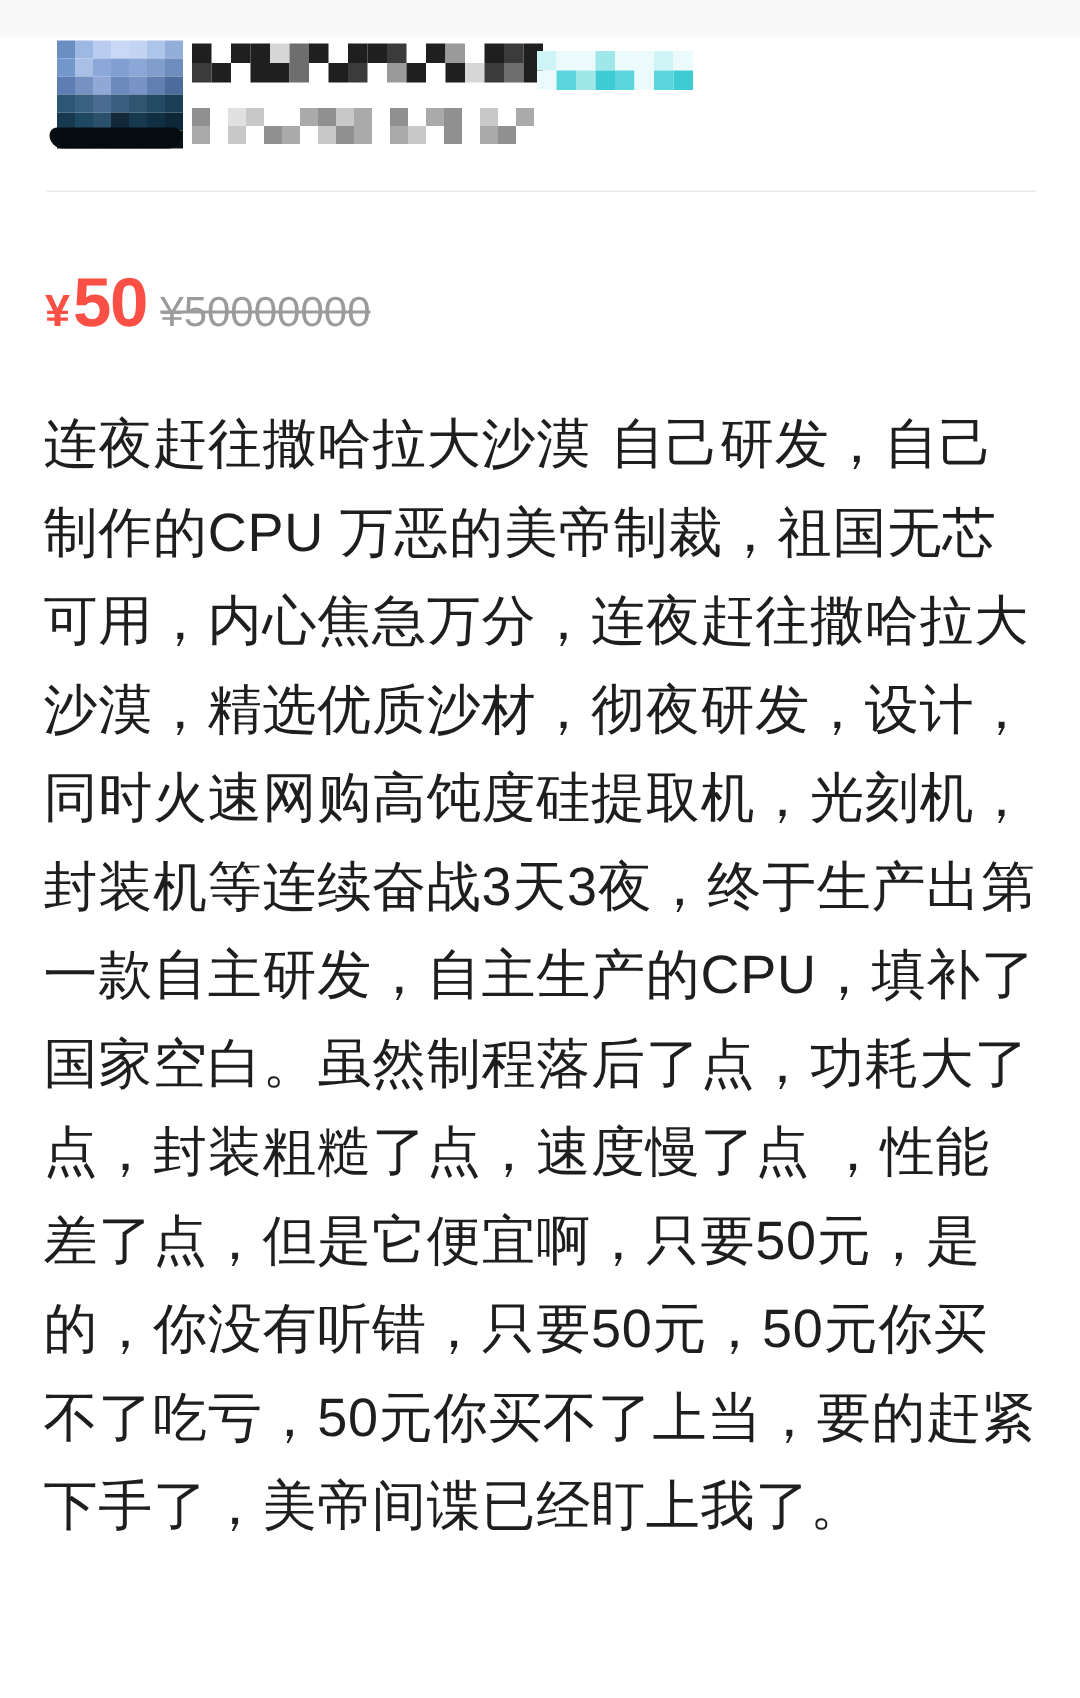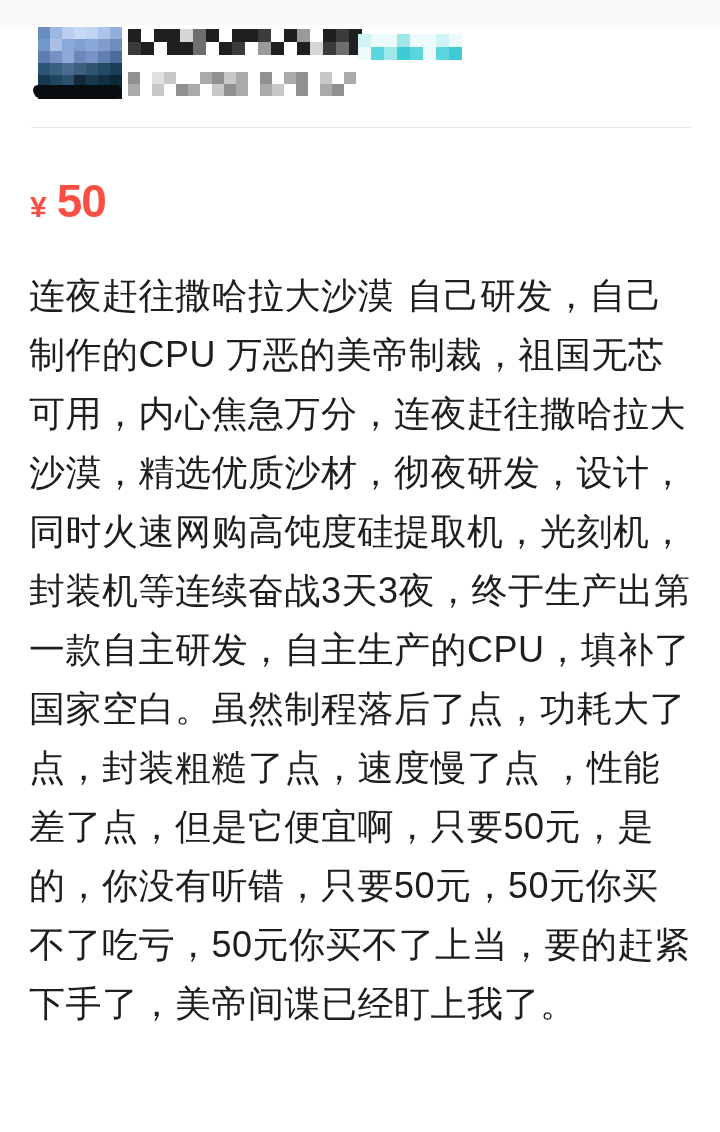--- a/index.html
+++ b/index.html
@@ -11,21 +11,21 @@
   .px-grid{position:absolute;}
   .px-grid span{display:block;}
   .avatar-img{left:38px;top:27px;}
   .avatar-cap{position:absolute;left:33px;top:85px;width:88px;height:14px;border-radius:5px 5px 9px 9px;}
   .name-grid{left:128px;top:29px;}
   .badge-grid{left:358px;top:34px;}
   .sub-grid{left:128px;top:72px;}
   .divider{position:absolute;left:31px;top:127px;width:660px;height:1px;}
   .price-row{position:absolute;left:30px;top:174px;display:flex;align-items:baseline;}
   .price-cur{font-size:30px;font-weight:700;}
-  .price-amt{font-size:46px;font-weight:700;letter-spacing:-1px;margin-left:10px;}
+  .price-amt{font-size:46px;font-weight:700;letter-spacing:-1px;margin-left:2px;}
   .price-orig{font-size:28px;font-weight:400;text-decoration:line-through;margin-left:9px;}
   .desc{
     position:absolute;left:29px;top:266px;width:664px;
     font-size:36px;line-height:59px;font-weight:400;letter-spacing:0.5px;
     text-align:left;
   }
   .desc-title{margin-right:13px;}
 </style>
 </head>
 <body>
@@ -176,19 +176,20 @@
         <span style="background: rgb(144, 144, 144);"></span>
         <span></span>
       </div>
   </div>
 
   <div class="divider" style="background: rgb(233, 233, 233);"></div>
 
   <div class="price-row">
     <span class="price-cur" style="color: rgb(250, 79, 69);">¥</span>
     <span class="price-amt" style="color: rgb(250, 79, 69);">50</span>
+    <span class="price-orig" style="color: rgb(155, 155, 155);">¥50000000</span>
   </div>
 
   <div class="desc" style="color: rgb(30, 30, 30);">
     <span class="desc-title">连夜赶往撒哈拉大沙漠</span><span>自己研发，自己制作的CPU 万恶的美帝制裁，祖国无芯可用，内心焦急万分，连夜赶往撒哈拉大沙漠，精选优质沙材，彻夜研发，设计，同时火速网购高饨度硅提取机，光刻机，封装机等连续奋战3天3夜，终于生产出第一款自主研发，自主生产的CPU，填补了国家空白。虽然制程落后了点，功耗大了点，封装粗糙了点，速度慢了点 ，性能差了点，但是它便宜啊，只要50元，是的，你没有听错，只要50元，50元你买不了吃亏，50元你买不了上当，要的赶紧下手了，美帝间谍已经盯上我了。</span>
   </div>
 
 </div>
 
 </body></html>

